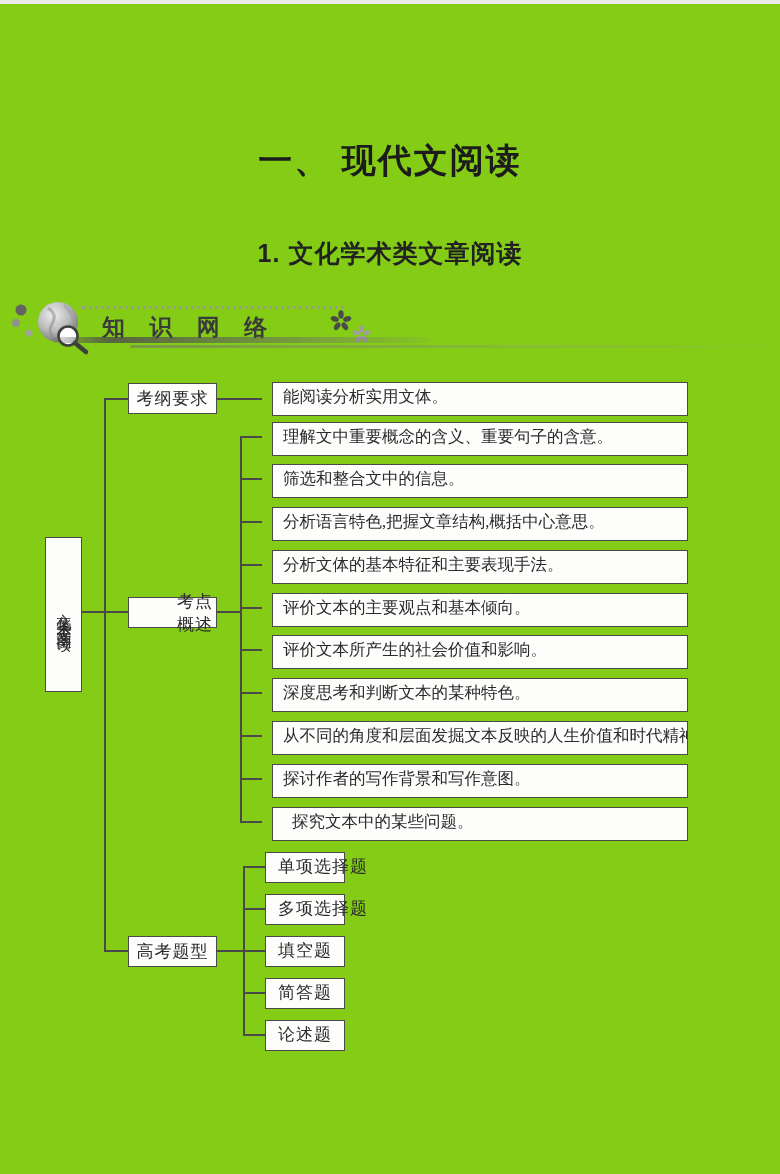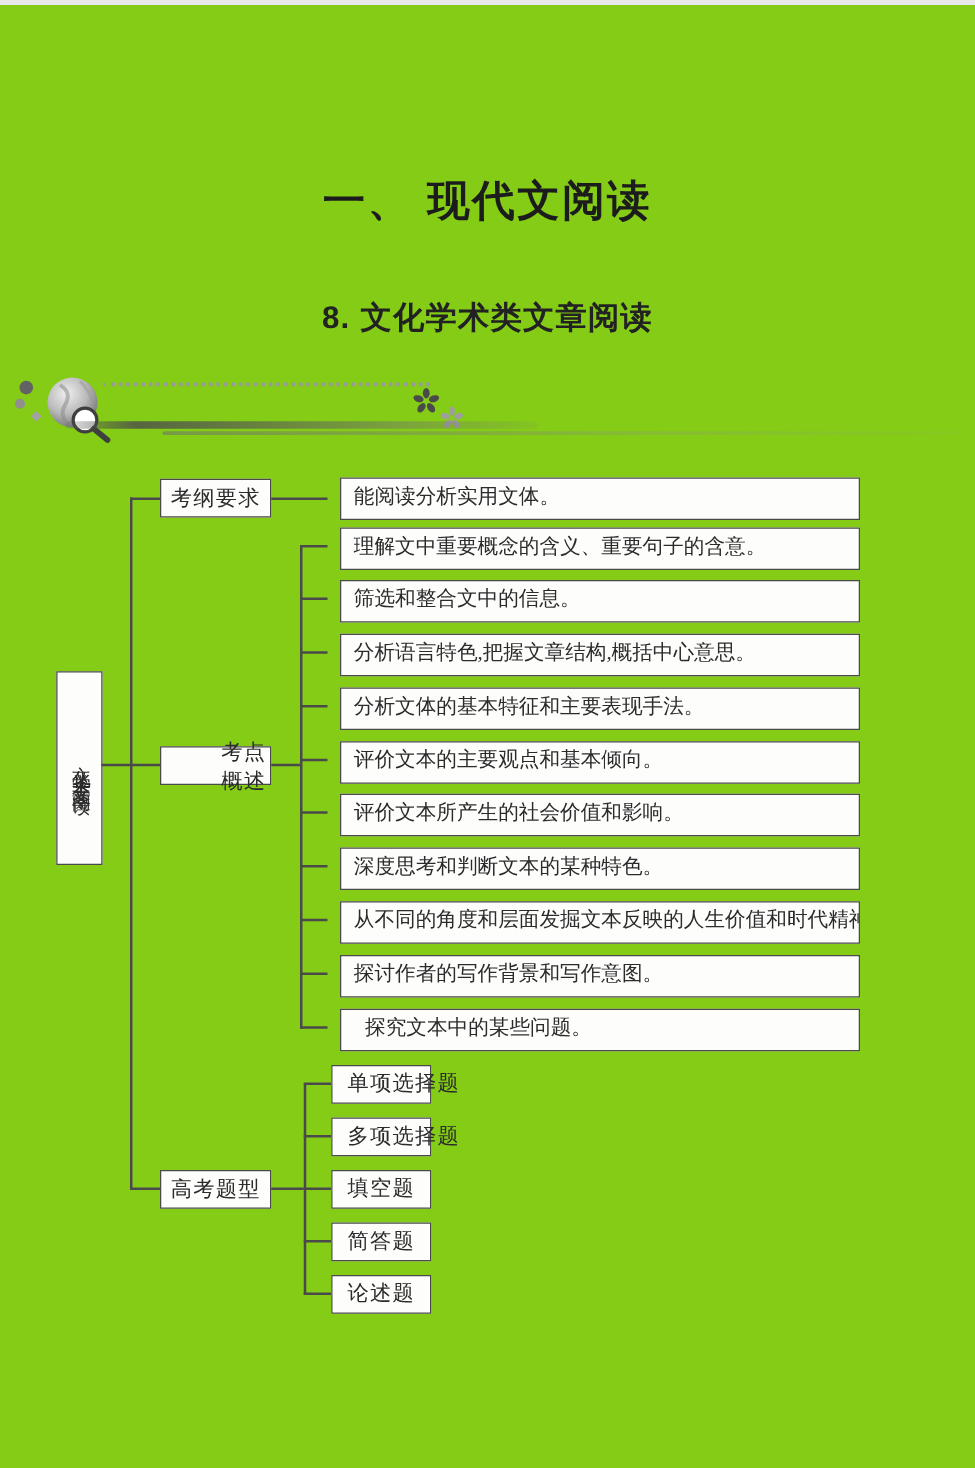--- a/index.html
+++ b/index.html
@@ -61,41 +61,42 @@
     font-size:17px;line-height:28px;padding-left:12px;
     letter-spacing:1px;white-space:nowrap;
   }
 </style>
 </head>
 <body>
 
 <div class="page">
 
   <div class="title">一、 现代文阅读</div>
-  <div class="subtitle">8. 文化学术类文章阅读</div>
+  <div class="subtitle">1. 文化学术类文章阅读</div>
 
   <div class="banner">
     <svg class="banner-icon" width="95" height="60" viewBox="0 0 95 60">
       <defs>
         <radialGradient id="gl" cx="38%" cy="32%" r="75%">
           <stop offset="0%" stop-color="#efefef"></stop>
           <stop offset="55%" stop-color="#b9b9b9"></stop>
           <stop offset="100%" stop-color="#6f6f6f"></stop>
         </radialGradient>
       </defs>
       <circle cx="15" cy="12" r="5.5" fill="#636363"></circle>
       <circle cx="10" cy="25" r="4" fill="#8f8f8f"></circle>
       <rect x="20" y="32" width="6" height="6" transform="rotate(45 23 35)" fill="#a3a3a3"></rect>
       <circle cx="52" cy="24" r="20" fill="url(#gl)"></circle>
       <path d="M42 10 q10 6 4 16 q-5 9 3 16" fill="none" stroke="#8a8a8a" stroke-width="3" opacity="0.55"></path>
       <path d="M58 7 q8 8 10 17" fill="none" stroke="#9a9a9a" stroke-width="2.5" opacity="0.5"></path>
       <circle cx="62" cy="38" r="9.5" fill="#ffffff" stroke="#3f3f3f" stroke-width="2.6"></circle>
       <line x1="69" y1="45" x2="80" y2="54" stroke="#3f3f3f" stroke-width="4.5" stroke-linecap="round"></line>
     </svg>
     <div class="dotted-line"></div>
+    <div class="banner-label">知 识 网 络</div>
     <svg class="flower1" width="22" height="22" viewBox="0 0 22 22">
       <g fill="#4a4a4a">
         <ellipse cx="11" cy="4.5" rx="2.7" ry="4.2"></ellipse>
         <ellipse cx="11" cy="4.5" rx="2.7" ry="4.2" transform="rotate(72 11 11)"></ellipse>
         <ellipse cx="11" cy="4.5" rx="2.7" ry="4.2" transform="rotate(144 11 11)"></ellipse>
         <ellipse cx="11" cy="4.5" rx="2.7" ry="4.2" transform="rotate(216 11 11)"></ellipse>
         <ellipse cx="11" cy="4.5" rx="2.7" ry="4.2" transform="rotate(288 11 11)"></ellipse>
       </g>
     </svg>
     <svg class="flower2" width="19" height="19" viewBox="0 0 22 22">

